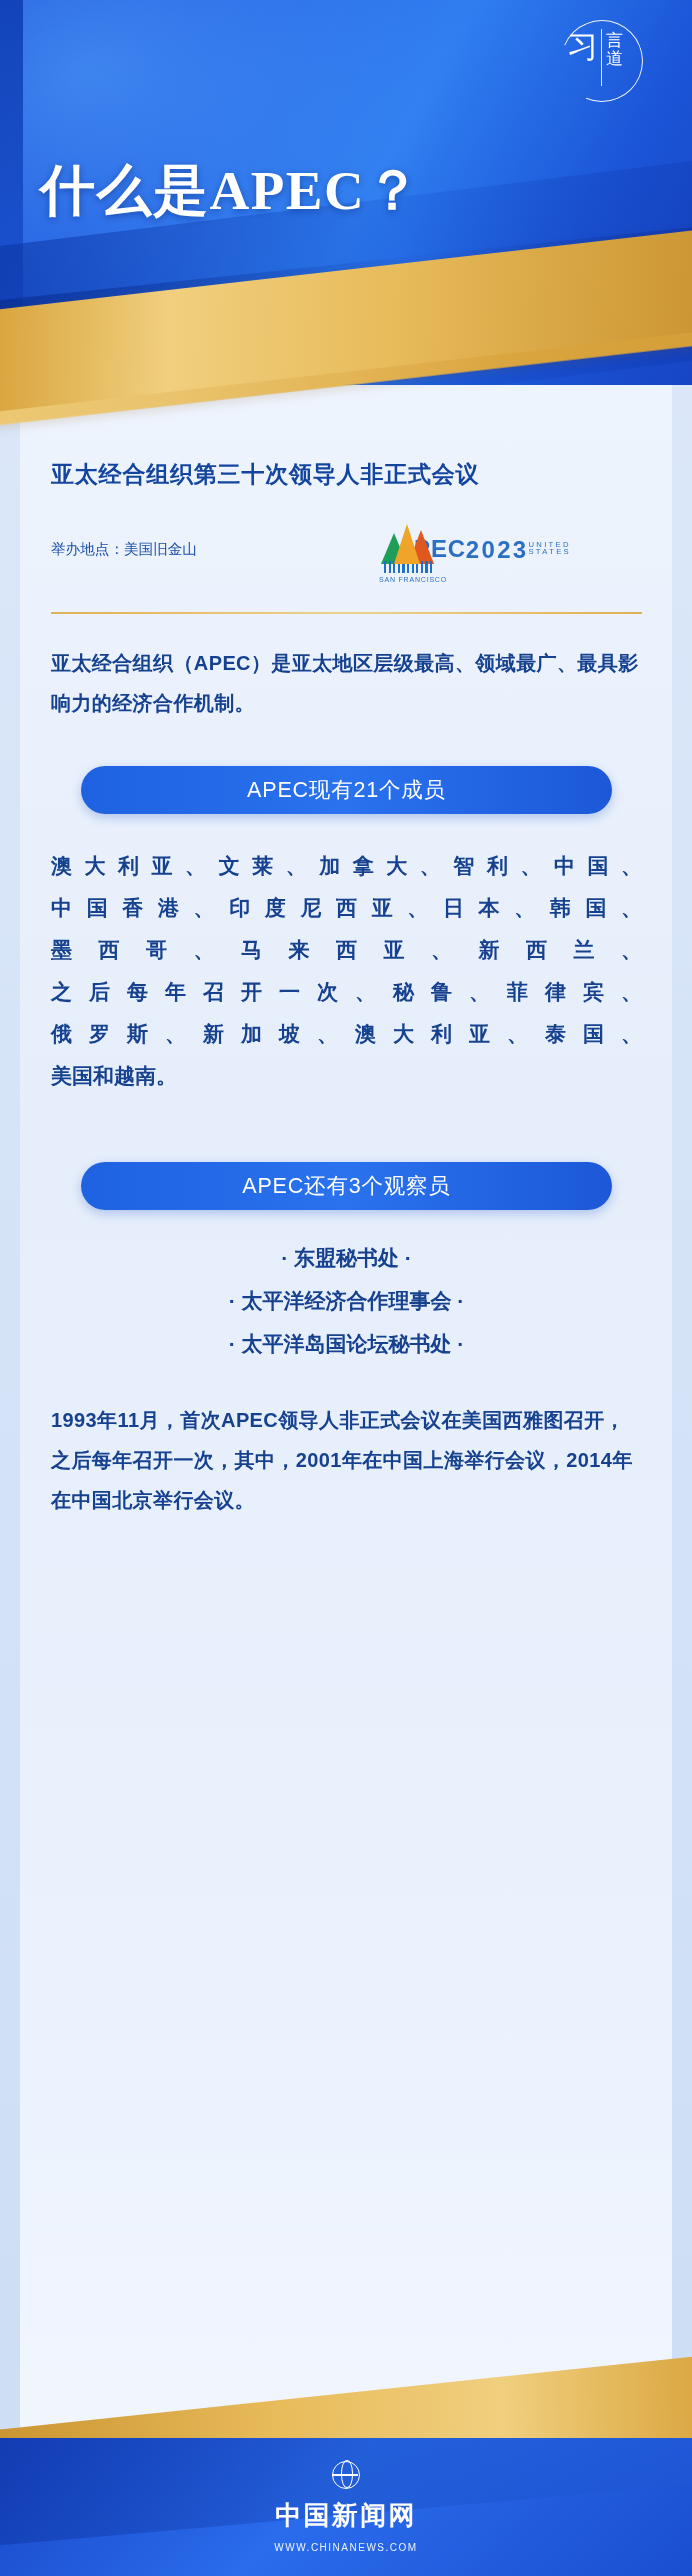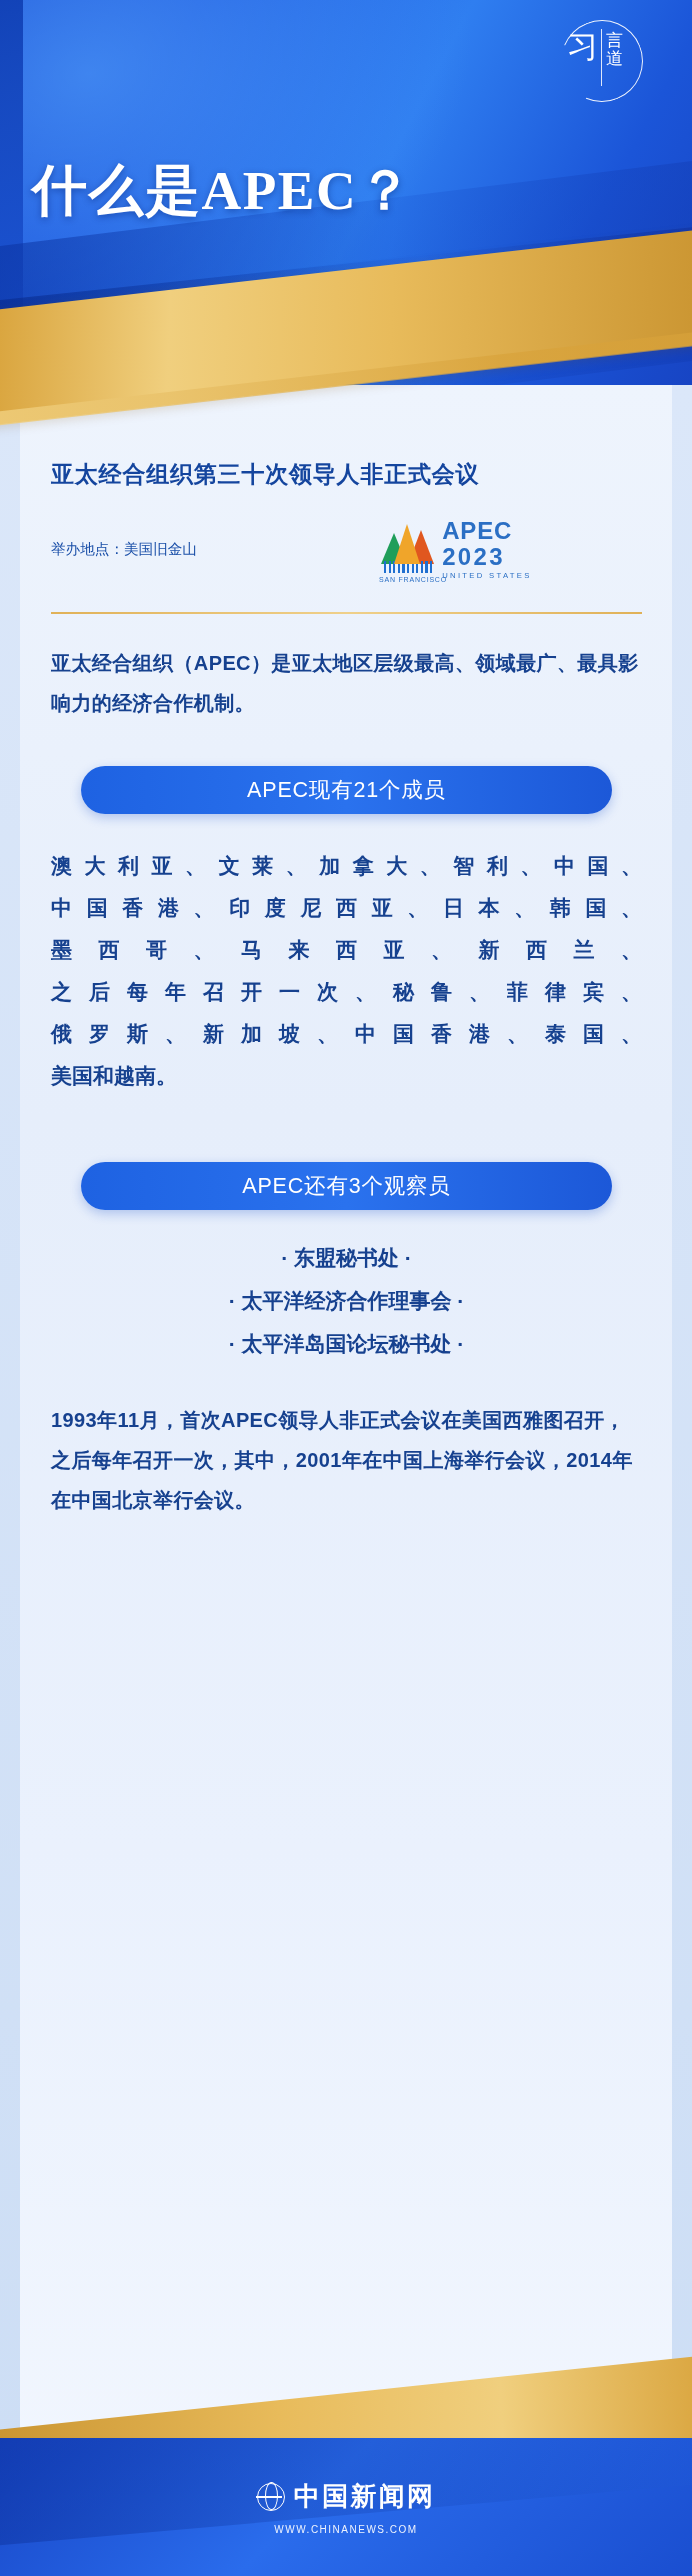--- a/index.html
+++ b/index.html
@@ -98,21 +98,21 @@
   }
   .seal-bar {
     position: absolute;
     left: 40px; top: 9.2px;
     width: 0.8px; height: 57px;
     background: rgba(255,255,255,0.85);
   }
 
   .main-title {
     position: absolute;
-    left: 32px; top: 154px;
+    left: 40px; top: 154px;
     font-size: 55px;
     font-weight: bold;
     color: #ffffff;
     font-family: "Liberation Serif", serif;
     letter-spacing: 1.5px;
     text-shadow: 0 1.5px 7.7px rgba(0,30,110,0.45);
     white-space: nowrap;
   }
 
   
@@ -213,21 +213,21 @@
   .peak3 { left: 29px; border-bottom: 34px solid #e0571f; }
   .apec-city {
     position: absolute;
     left: 4.6px; bottom: 4.6px;
     width: 48px; height: 12.3px;
     background:
       repeating-linear-gradient(90deg, #1f6fd0 0px, #1f6fd0 2.3px, transparent 2.3px, transparent 4.6px);
   }
   .apec-txt {
     display: flex;
-    flex-direction: column;
+    flex-direction: row;
     line-height: 1;
   }
   .apec-txt .t1 {
     font-size: 24px;
     font-weight: bold;
     color: #2b6fc4;
     letter-spacing: 0.8px;
   }
   .apec-txt .t2 {
     font-size: 24px;
@@ -327,20 +327,21 @@
     display: flex;
     flex-direction: column;
     align-items: center;
     justify-content: center;
     z-index: 3;
   }
   .footer-logo {
     display: flex;
     align-items: center;
     gap: 9.2px;
+    flex-direction: column;
   }
   .footer-globe {
     width: 26px; height: 26px;
     border: 1.5px solid #ffffff;
     border-radius: 50%;
     position: relative;
   }
   .footer-globe::before {
     content: "";
     position: absolute;
@@ -431,21 +432,21 @@
 
       <div class="pill">
         <span>APEC现有21个成员</span>
       </div>
 
       <div class="members">
         <div>澳大利亚、文莱、加拿大、智利、中国、</div>
         <div>中国香港、印度尼西亚、日本、韩国、</div>
         <div>墨西哥、马来西亚、新西兰、</div>
         <div>之后每年召开一次、秘鲁、菲律宾、</div>
-        <div>俄罗斯、新加坡、中国香港、泰国、</div>
+        <div>俄罗斯、新加坡、澳大利亚、泰国、</div>
         <div class="last">美国和越南。</div>
       </div>
 
       <div class="pill" style="margin-top:65px;">
         <span>APEC还有3个观察员</span>
       </div>
 
       <div class="observers">
         <div>· 东盟秘书处 ·</div>
         <div>· 太平洋经济合作理事会 ·</div>

